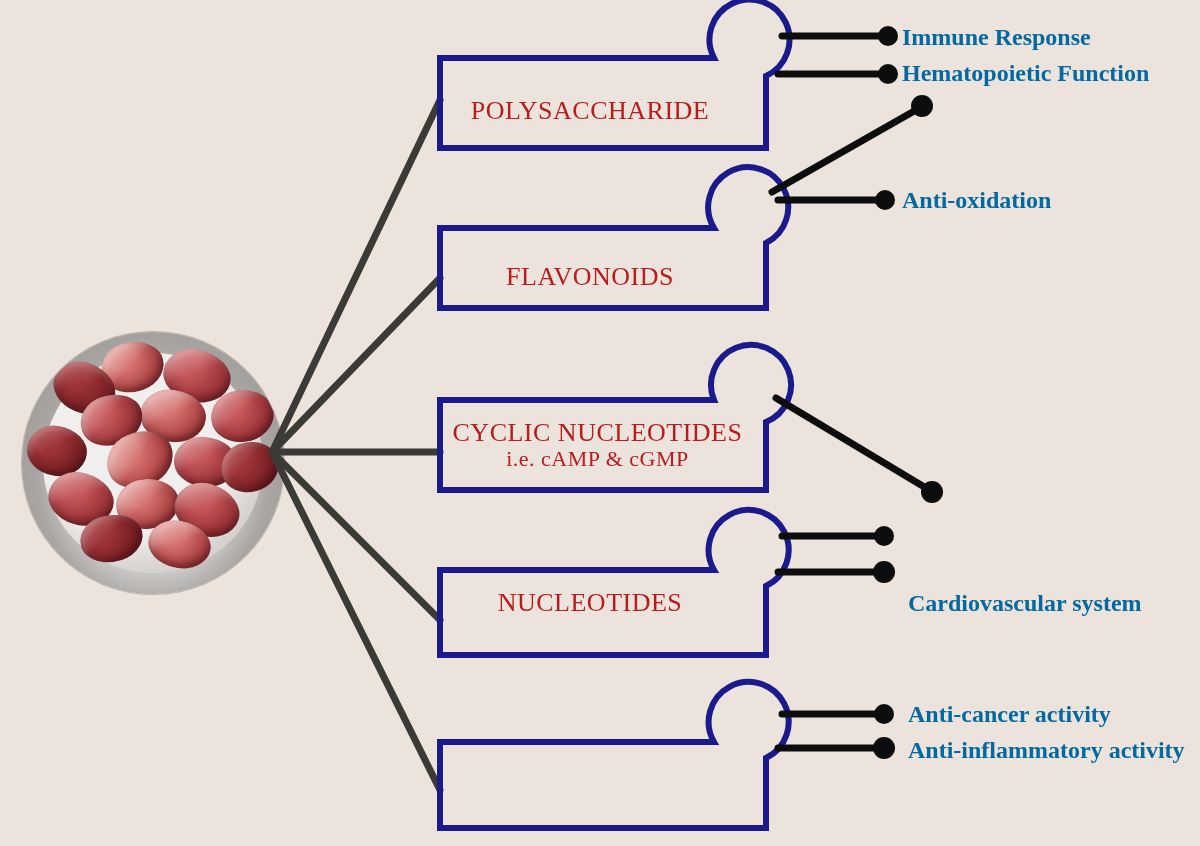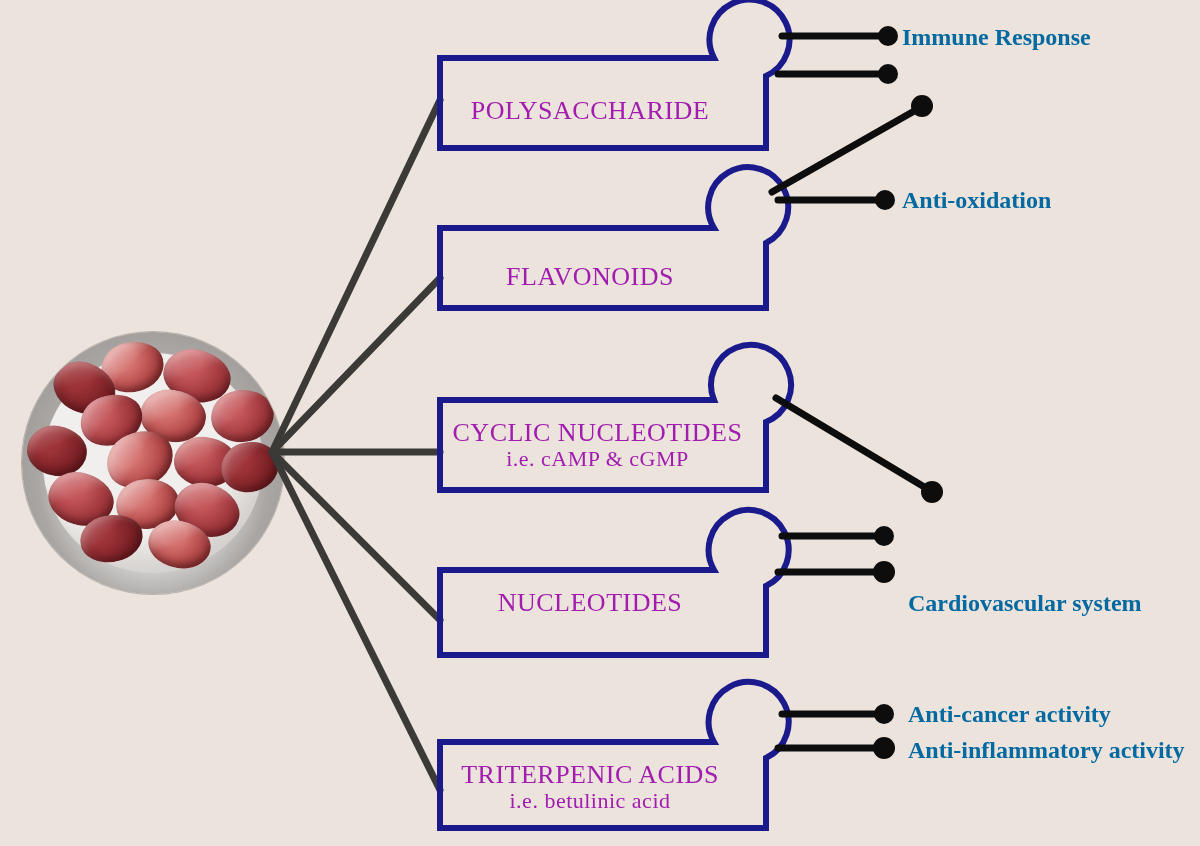--- a/index.html
+++ b/index.html
@@ -14,21 +14,21 @@
   svg.layer{position:absolute;left:0;top:0;width:1200px;height:846px;}
 
   .hub-line{stroke:#3b3a36;stroke-width:7;stroke-linecap:round;fill:none;}
   .node-box{fill:none;stroke:#1a1a8c;stroke-width:6;stroke-linejoin:miter;}
   .effect-line{stroke:#0d0d0d;stroke-width:7;stroke-linecap:round;fill:none;}
   .effect-dot{fill:#0d0d0d;}
 
   .node-label{
     position:absolute;
     text-align:center;
-    color:#a21caf;
+    color:#b91c1c;
     font-family:"Liberation Serif", serif;
     letter-spacing:.5px;
     line-height:1.12;
     pointer-events:none;
   }
   .node-title{font-size:26px;}
   .node-sub{font-size:22px;}
 
   .effect-label{
     position:absolute;
@@ -152,24 +152,21 @@
   </div>
 
   <div class="node-label" style="left:440px;top:262px;width:300px;">
     <div class="node-title">FLAVONOIDS</div>
   </div>
 
   <div class="node-label" style="left:440px;top:588px;width:300px;">
     <div class="node-title">NUCLEOTIDES</div>
   </div>
 
-  <div class="node-label" style="left:440px;top:760px;width:300px;">
-    <div class="node-title">TRITERPENIC ACIDS</div>
-    <div class="node-sub">i.e. betulinic acid</div>
-  </div>
 
   <div class="effect-label" style="left:902px;top:24px;">Immune Response</div>
+  <div class="effect-label" style="left:902px;top:60px;">Hematopoietic Function</div>
   <div class="effect-label" style="left:902px;top:187px;">Anti-oxidation</div>
   <div class="effect-label" style="left:908px;top:590px;text-align:right;">Cardiovascular system</div>
   <div class="effect-label" style="left:908px;top:737px;">Anti-inflammatory activity</div>
   <div class="effect-label" style="left:908px;top:701px;">Anti-cancer activity</div>
 
 </div>
 
 </body></html>

